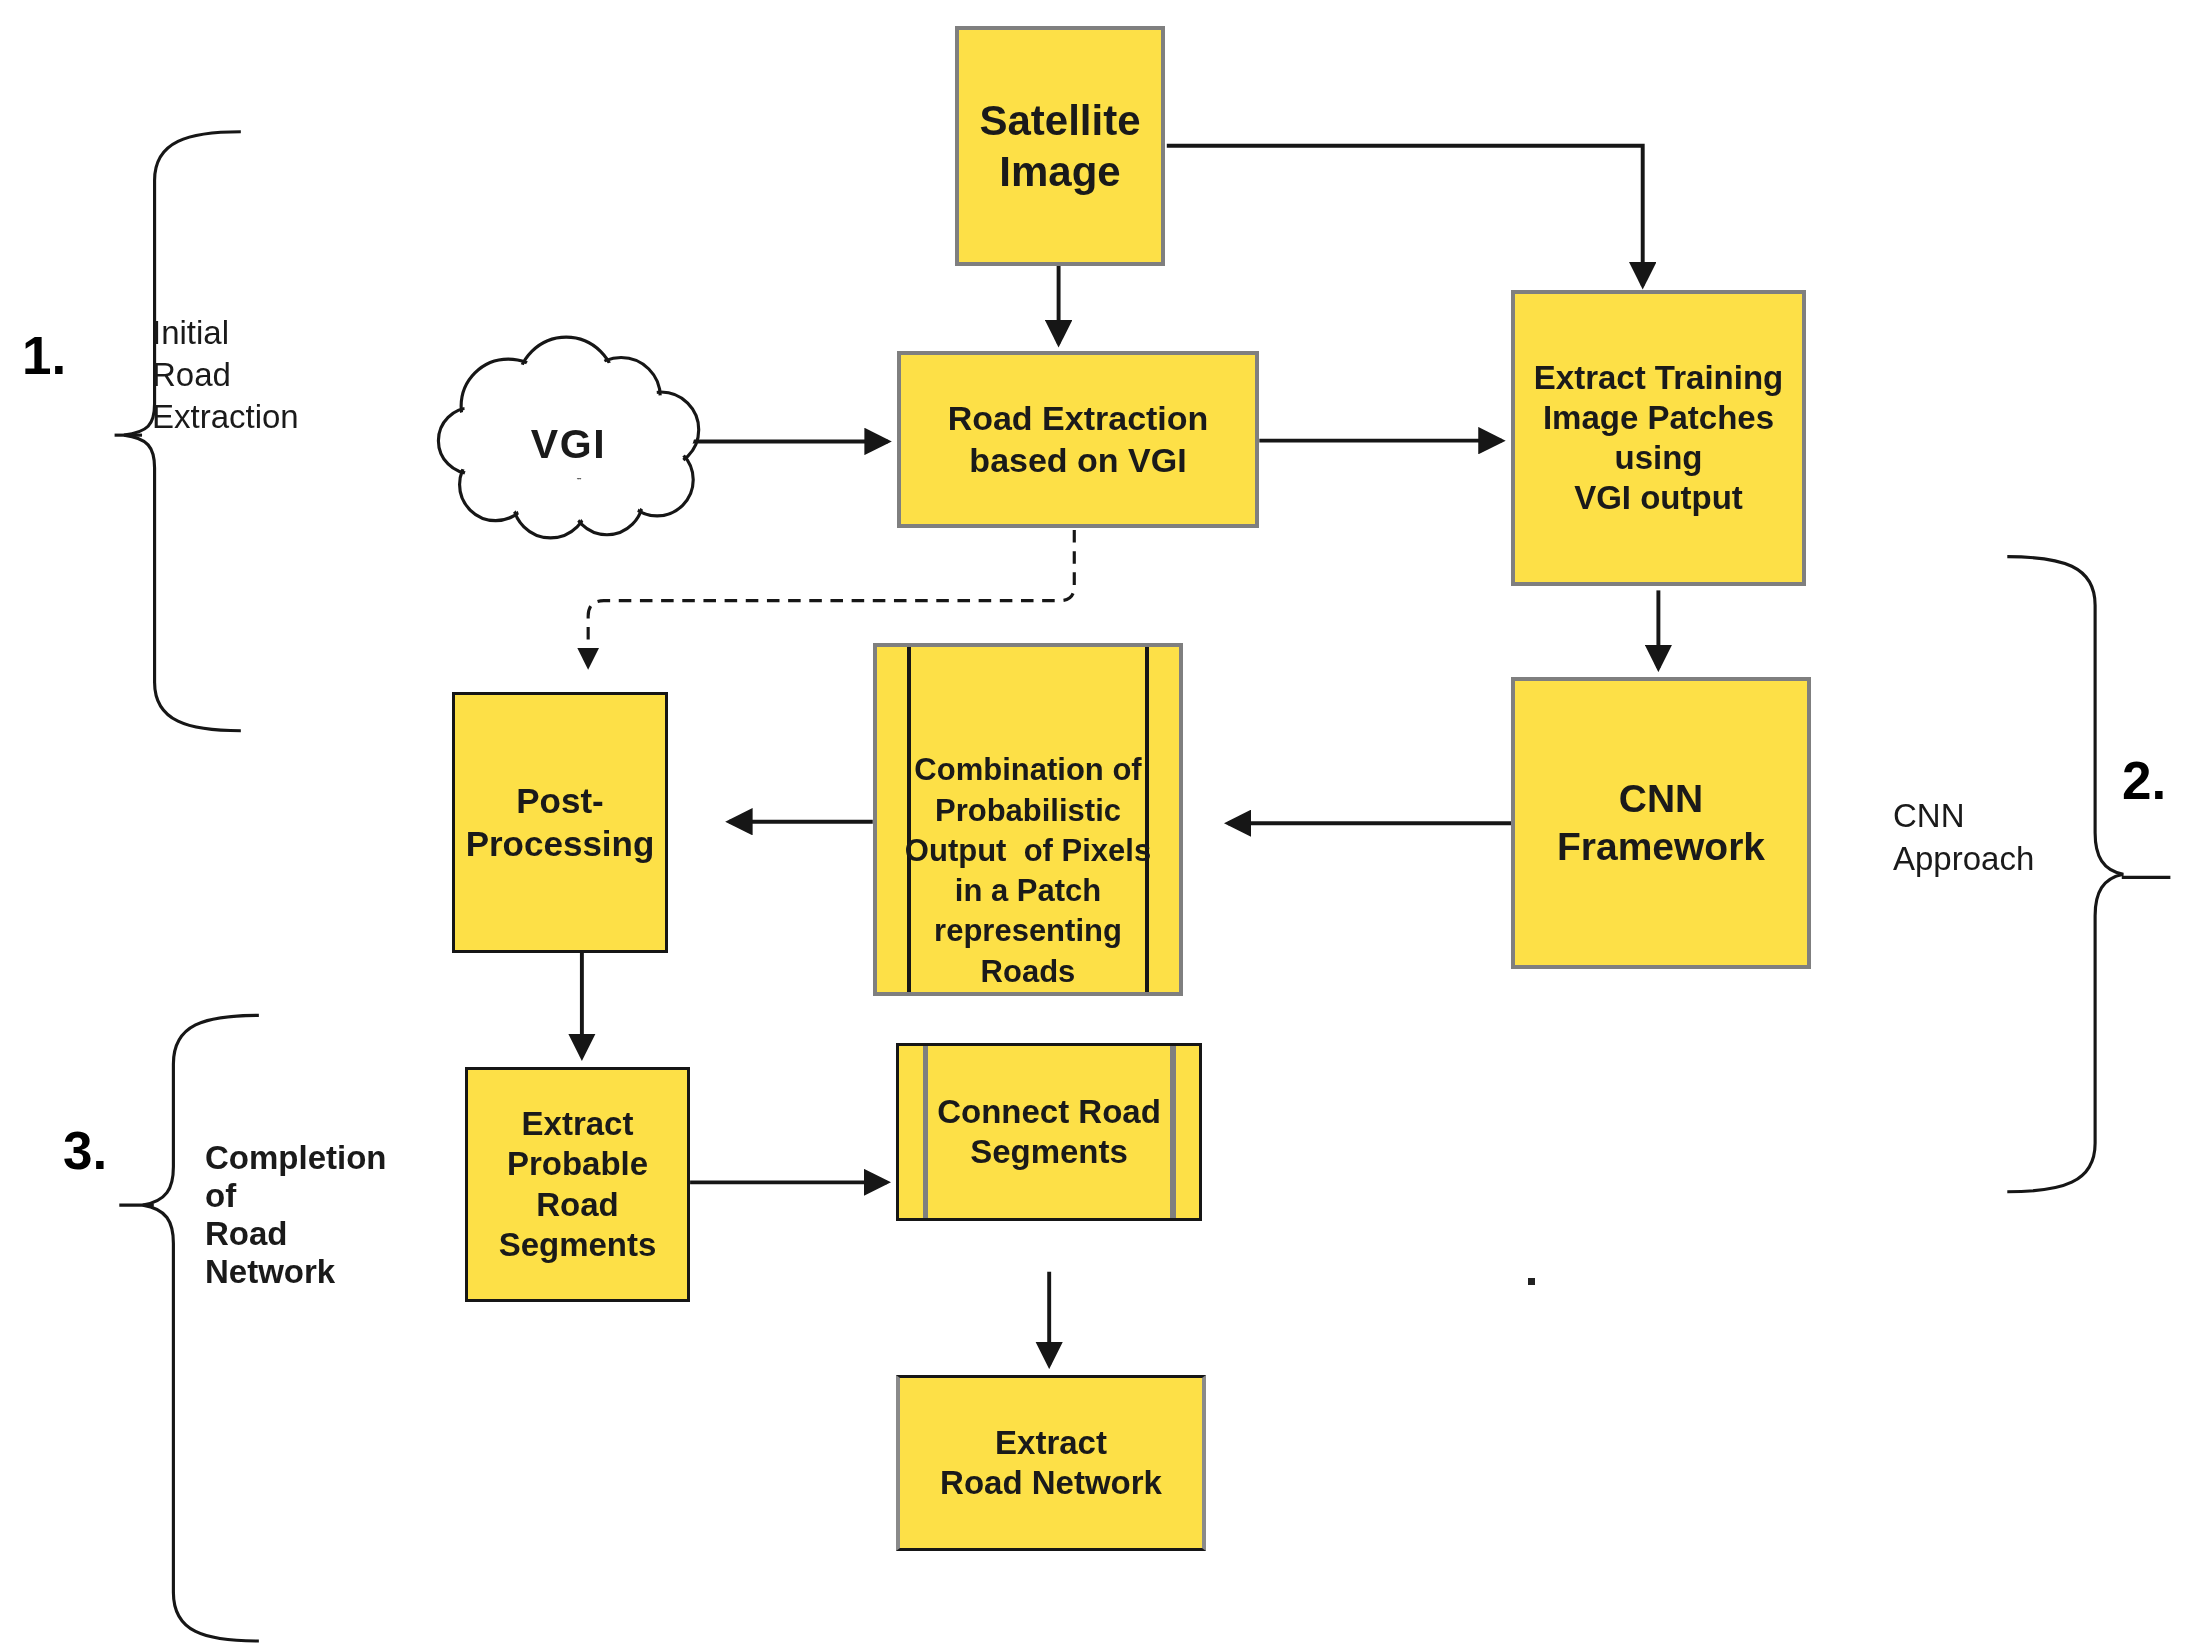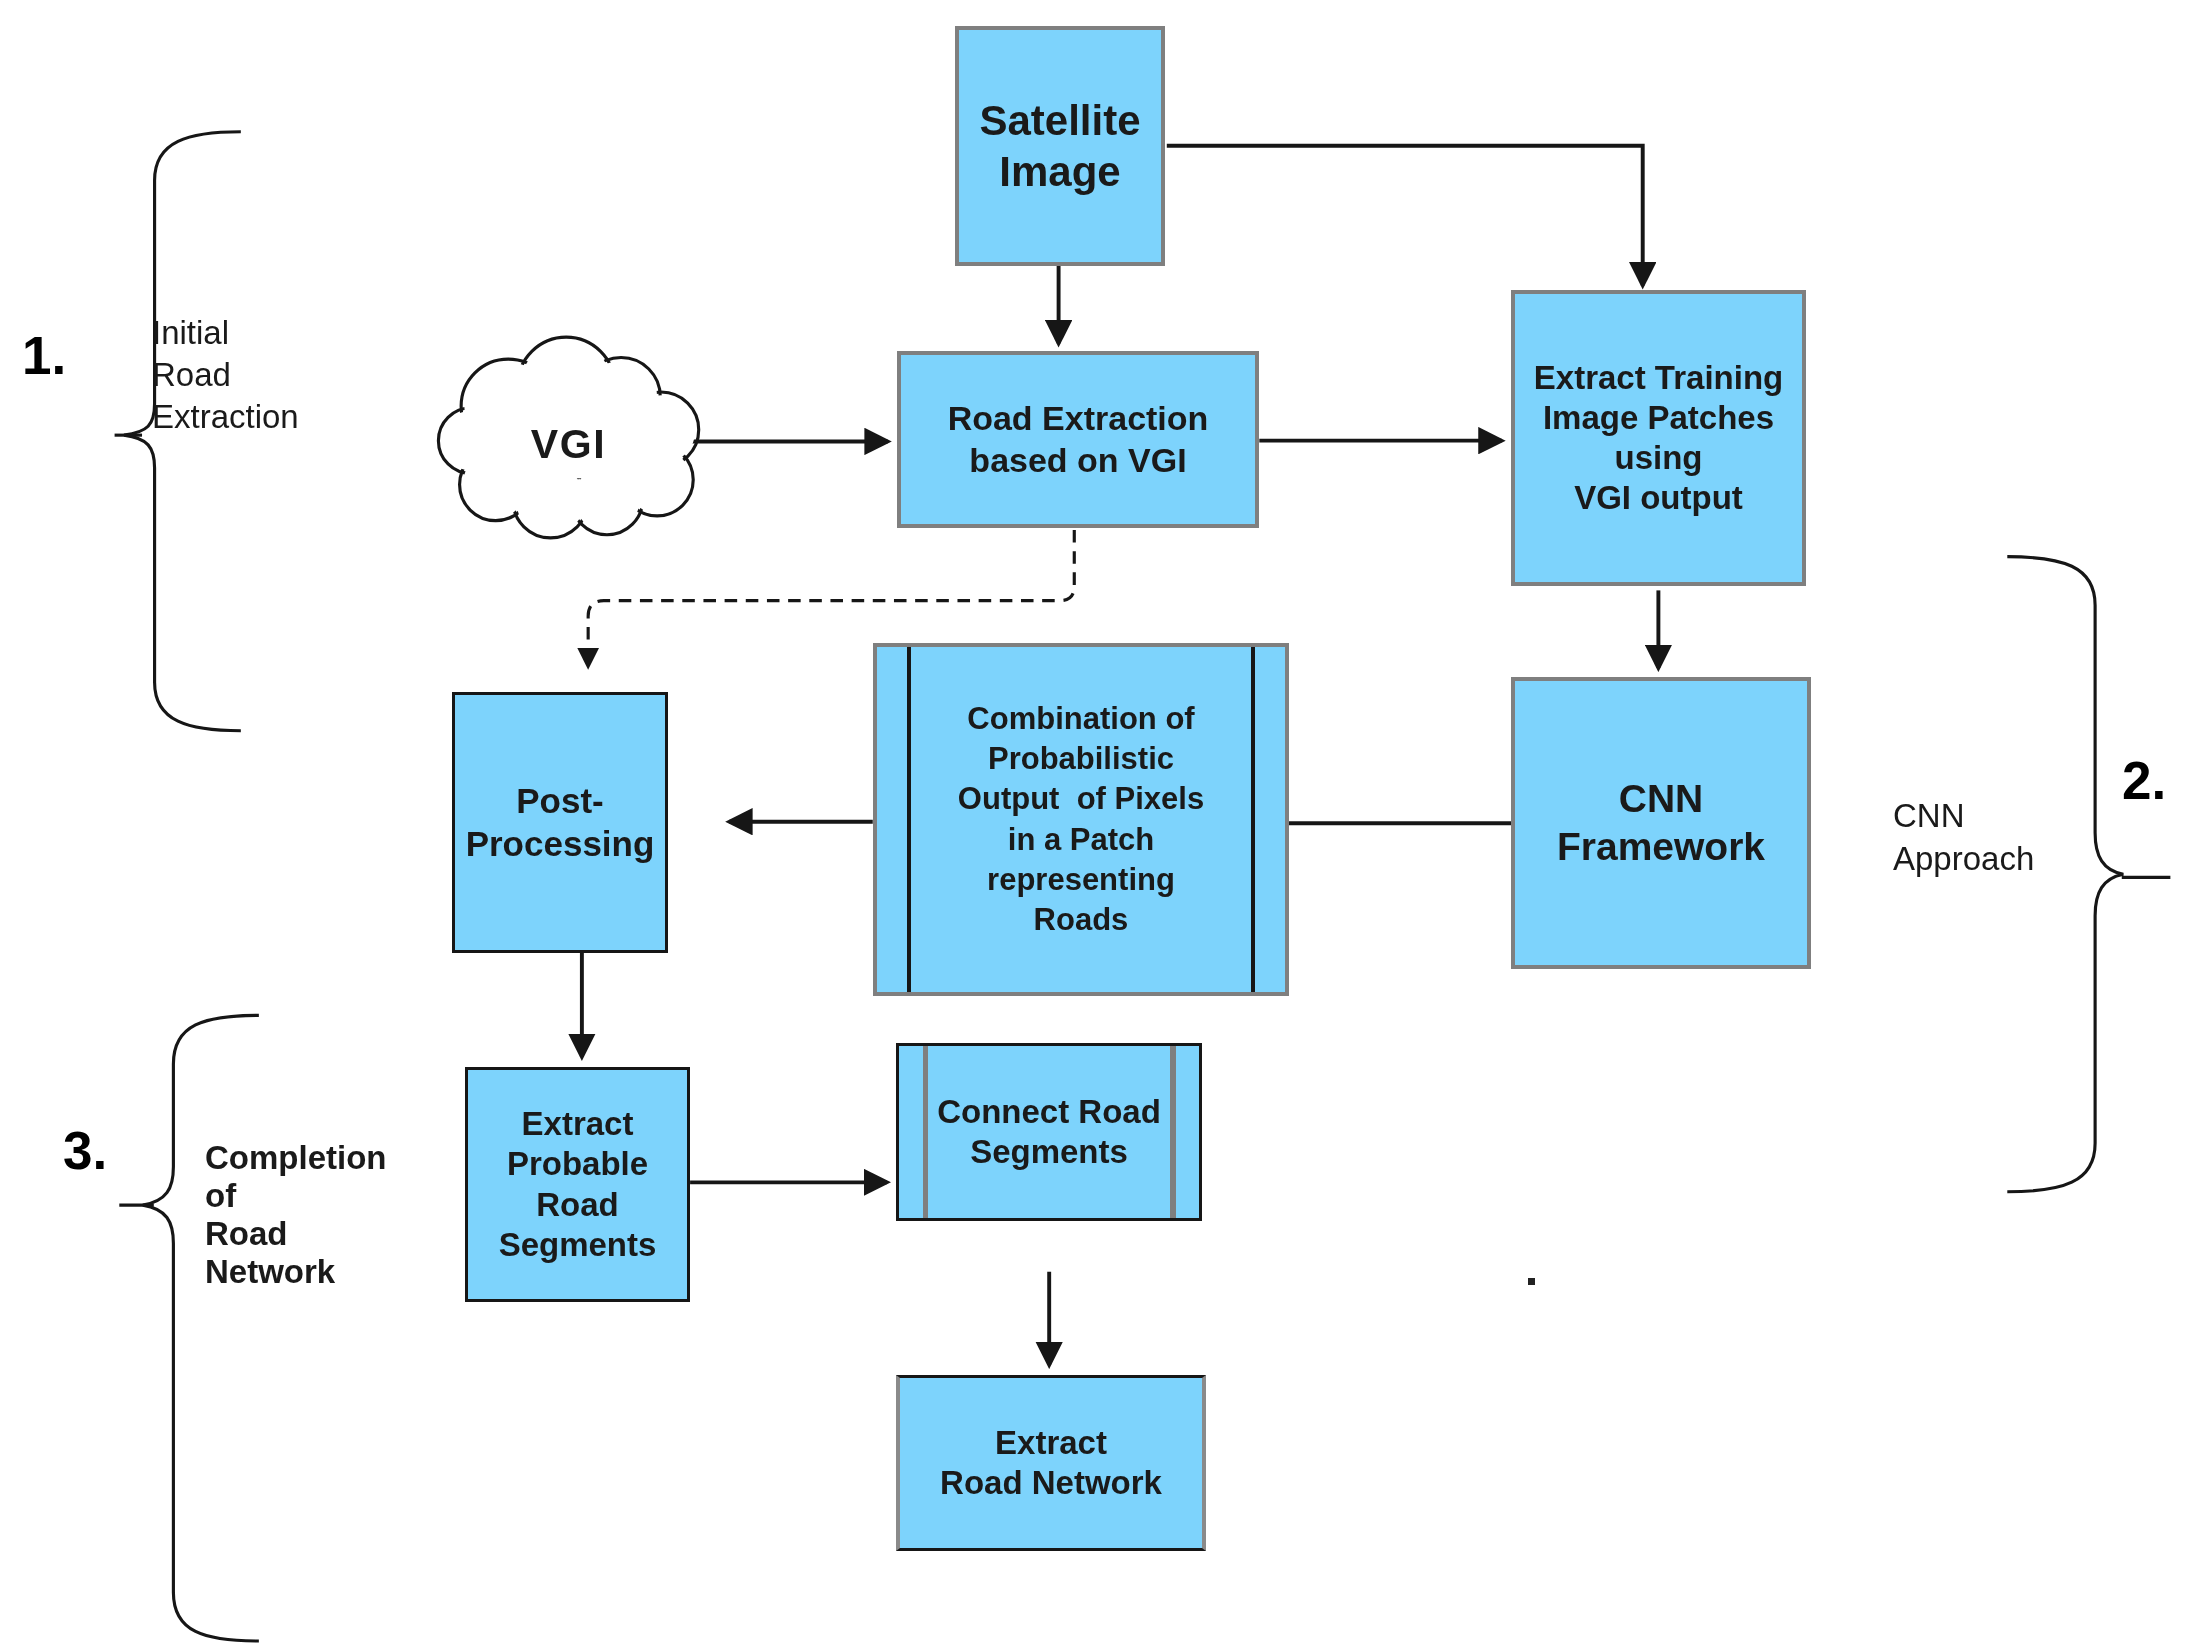--- a/index.html
+++ b/index.html
@@ -3,21 +3,21 @@
 <meta charset="utf-8">
 <style>
   html,body{margin:0;padding:0;background:#ffffff;}
   .stage{
     position:relative;width:2205px;height:1652px;background:#ffffff;
     font-family:"Liberation Sans",sans-serif;color:#1a1a1a;overflow:hidden;
   }
   .layer{position:absolute;left:0;top:0;}
   .node{
     position:absolute;display:flex;align-items:center;justify-content:center;
-    text-align:center;background:#7dd3fc;box-sizing:border-box;
+    text-align:center;background:#fde047;box-sizing:border-box;
     white-space:pre-wrap;line-height:1.22;z-index:3;
   }
   .b-gray{border:4.7px solid #7f7f7f;}
   .b-black{border:3.9px solid #161616;}
   .lbl{position:absolute;white-space:pre-wrap;z-index:4;}
   .num{font-weight:700;font-size:53px;color:#000;}
   .inner-line{position:absolute;top:0;bottom:0;width:3.9px;z-index:1;}
   .dot{position:absolute;width:7px;height:7px;background:#222;z-index:4;}
   svg{display:block;}
   
@@ -120,21 +120,21 @@
 Image Patches
 using
 VGI output</span>
   </div>
 
   <div class="node b-gray n-cnn" style="left:1511px;top:677px;width:300px;height:292px;">
     <span>CNN
 Framework</span>
   </div>
 
-  <div class="node b-gray n-comb" style="left:873px;top:643px;width:416px;height:353px;">
+  <div class="node b-gray n-comb" style="left:873px;top:643px;width:310px;height:353px;align-items:flex-end;">
     <div class="inner-line" style="left:30px;background:#161616;"></div>
     <div class="inner-line" style="right:30px;background:#161616;"></div>
     <span style="position:relative;z-index:2;">Combination of
 Probabilistic
 Output  of Pixels
 in a Patch
 representing
 Roads</span>
   </div>
 

